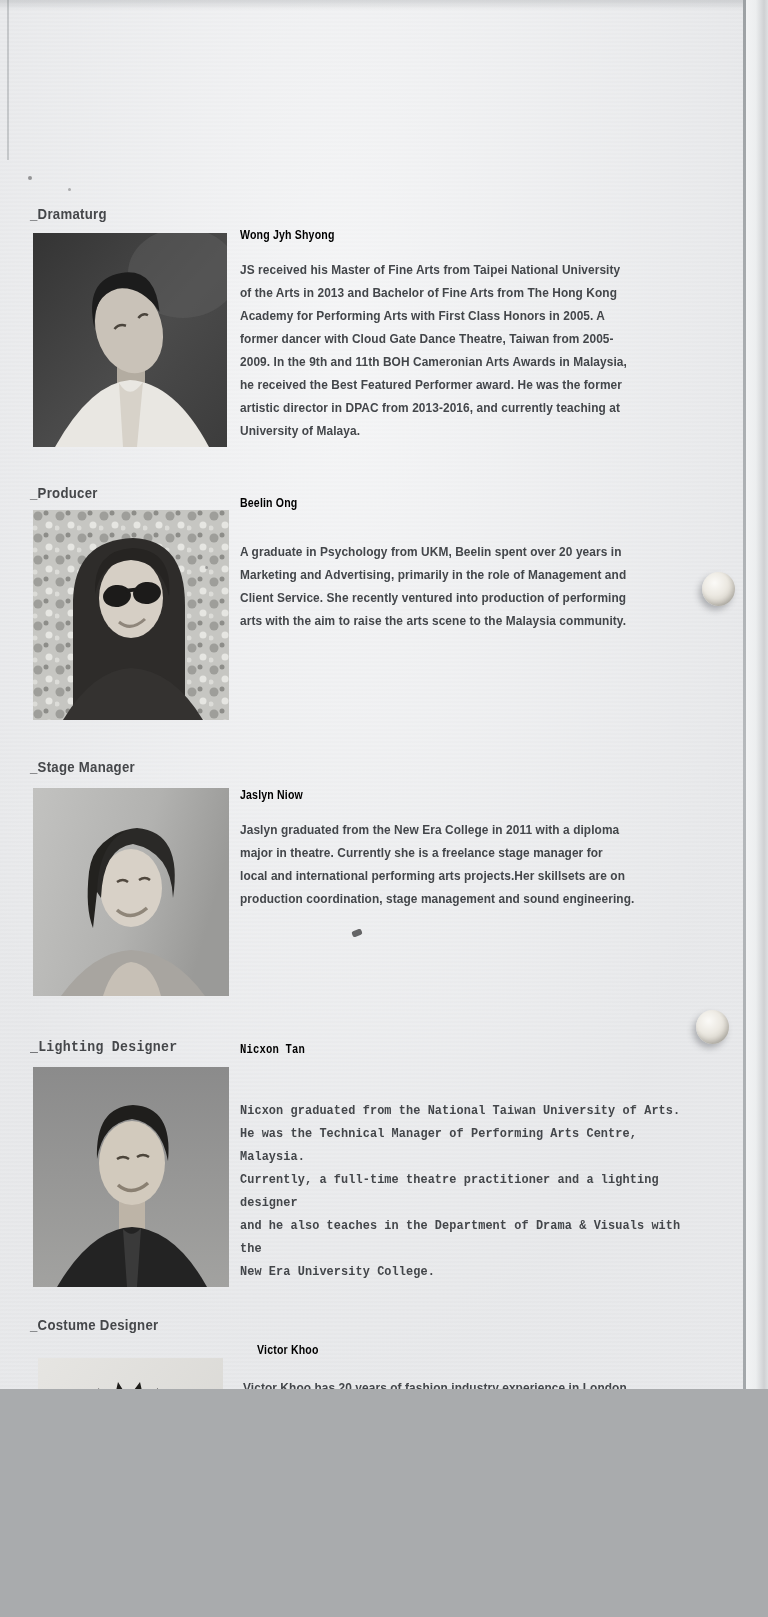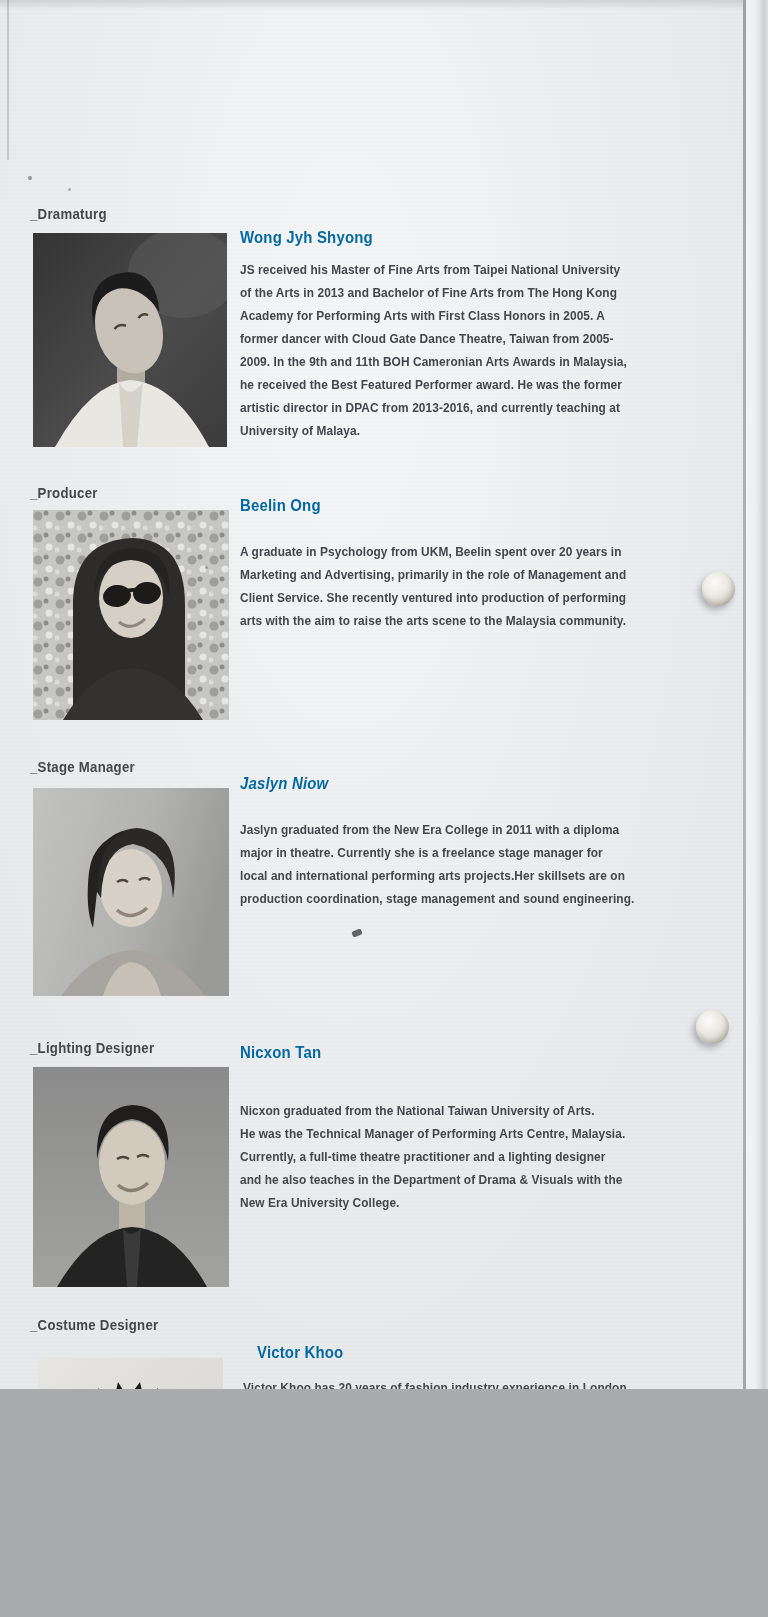--- a/index.html
+++ b/index.html
@@ -31,34 +31,34 @@
   
   .speck{position:absolute;background:#4c4c4e;border-radius:2px;opacity:.85;}
   .speck.sp1{left:352px;top:930px;width:10px;height:6px;transform:rotate(-22deg);}
   .speck.sp2{left:28px;top:176px;width:4px;height:4px;opacity:.55;}
   .speck.sp3{left:68px;top:188px;width:3px;height:3px;opacity:.4;}
   .speck.sp4{left:205px;top:566px;width:3px;height:3px;opacity:.4;}
 
   .bio-section{position:absolute;left:0;width:768px;}
   .cond{transform:scaleX(0.88);transform-origin:0 0;display:inline-block;}
   .role{position:absolute;left:30px;top:0;font-size:15px;color:#45474a;letter-spacing:.3px;white-space:nowrap;}
-  .pname{position:absolute;left:240px;font-size:17px;color:#0369a1;letter-spacing:.2px;white-space:nowrap;text-align:center;}
+  .pname{position:absolute;left:240px;font-size:12px;color:#000000;letter-spacing:.2px;white-space:nowrap;text-align:center;}
   .pbio{position:absolute;left:240px;width:510px;font-size:13.5px;line-height:23px;
     color:#43464a;white-space:pre-line;letter-spacing:.1px;}
   .photo{position:absolute;left:33px;overflow:hidden;background:#888;}
   .photo svg{display:block;width:100%;height:100%;}
 
   
   .s1{top:205px;height:250px;}  .s1 .photo{top:28px;width:194px;height:214px;}
   .s1 .pname{top:23px;} .s1 .pbio{top:53px;}
   .s2{top:484px;height:250px;}  .s2 .photo{top:26px;width:196px;height:210px;}
   .s2 .pname{top:12px;} .s2 .pbio{top:56px;}
   .s3{top:758px;height:250px;}  .s3 .photo{top:30px;width:196px;height:208px;}
-  .s3 .pname{top:16px;font-style:italic;} .s3 .pbio{top:60px;}
-  .s4{top:1039px;height:260px;} .s4 .photo{top:28px;width:196px;height:220px;}
+  .s3 .pname{top:30px;} .s3 .pbio{top:60px;}
+  .s4{top:1039px;height:260px;font-family:Liberation Mono, monospace;} .s4 .photo{top:28px;width:196px;height:220px;}
   .s4 .pname{top:4px;} .s4 .pbio{top:60px;}
   .s5{top:1316px;height:260px;} .s5 .photo{top:42px;left:38px;width:185px;height:209px;}
   .s5 .pname{top:27px;left:257px;} .s5 .pbio{top:60px;left:243px;}
 </style>
 </head>
 <body>
 
 <div class="page">
   <div class="top-shade"></div>
   <div class="left-edge"></div>

